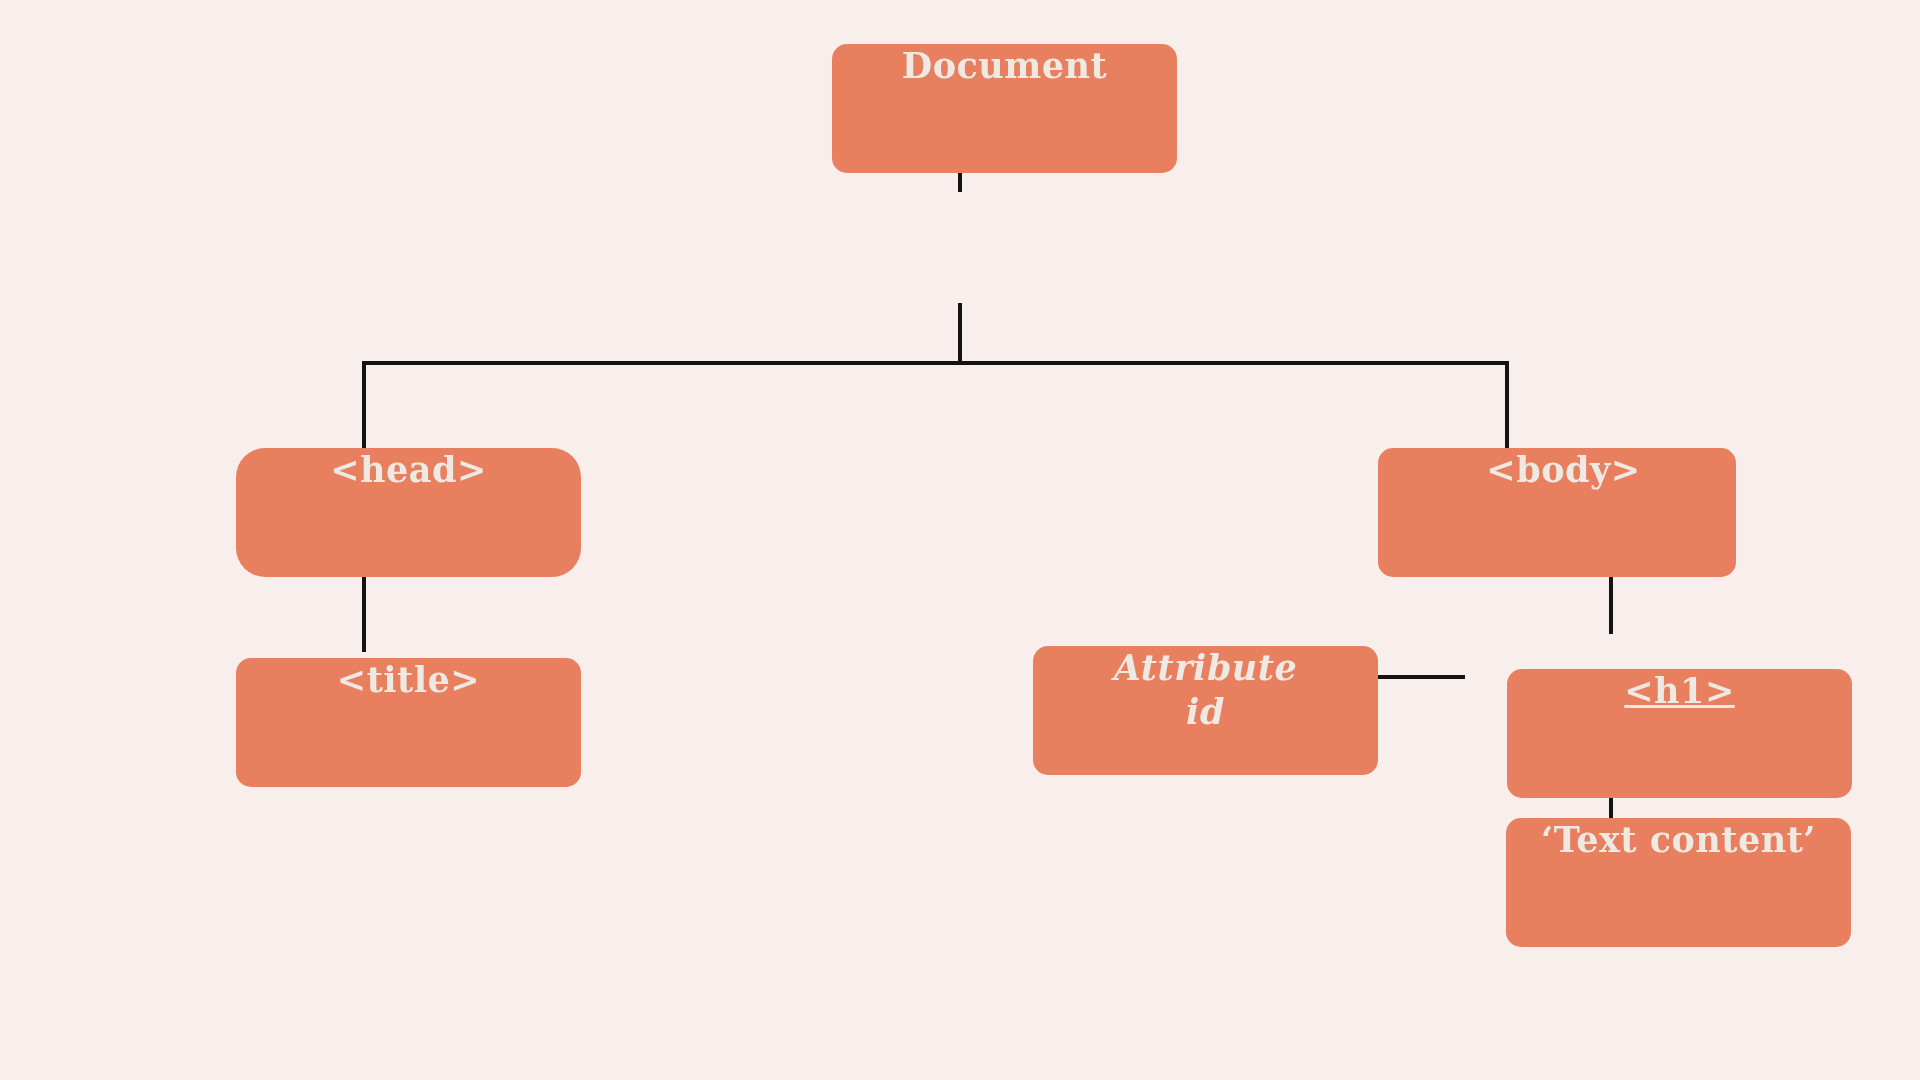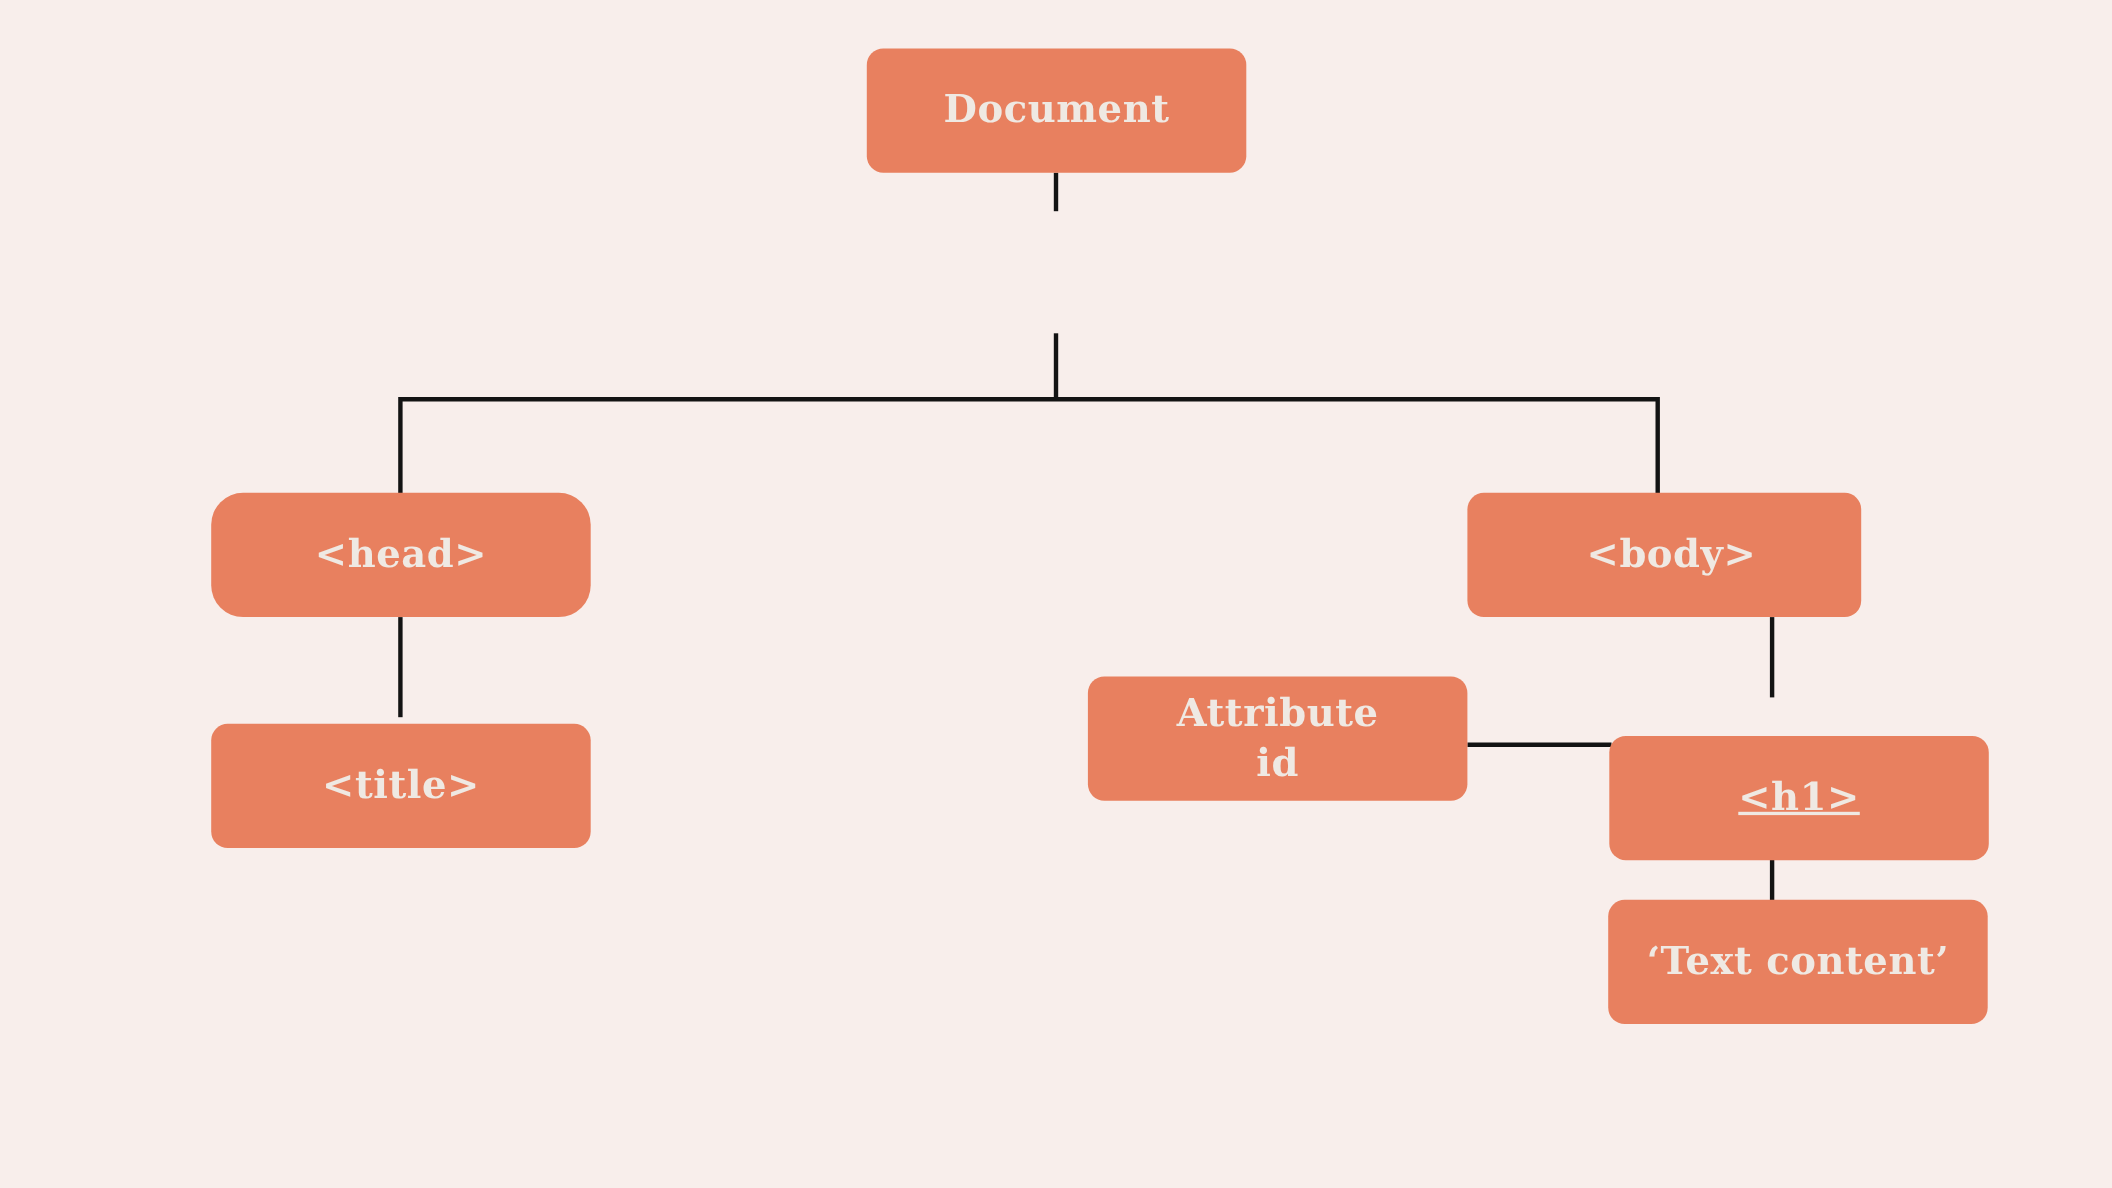--- a/index.html
+++ b/index.html
@@ -14,38 +14,39 @@
     position:relative;
     width:1920px;height:1080px;
     background:var(--background);
     overflow:hidden;
     font-family:"DejaVu Serif","Liberation Serif",serif;
   }
   .connectors{position:absolute;left:0;top:0;width:1920px;height:1080px;}
   .connectors path{stroke:var(--connector);stroke-width:4;fill:none;}
   .node{
     position:absolute;
-    width:345px;height:113px;
+    width:345px;height:129px;
     background:var(--node-fill);
     border-radius:15px;
-    display:flex;align-items:center;justify-content:center;
+    display:flex;align-items:flex-start;justify-content:center;
     text-align:center;
     color:var(--node-text);
     font-weight:bold;
     font-size:35px;
     line-height:1.26;
     white-space:pre-line;
     letter-spacing:0.5px;
+    margin-left:44px;
   }
   .node-document{left:788px;top:44px;}
   .node-root{left:788px;top:190px;}
   .node-head{left:192px;top:448px;border-radius:29px;}
   .node-title{left:192px;top:658px;}
   .node-body{left:1334px;top:448px;padding-left:13px;}
-  .node-attribute{left:989px;top:615px;}
+  .node-attribute{left:989px;top:646px;font-style:italic;}
   .node-h1{left:1463px;top:669px;text-decoration:underline;}
   .node-text-content{left:1462px;top:818px;}
 </style>
 </head>
 <body>
 
 <div class="stage">
 
   <svg class="connectors" viewBox="0 0 1920 1080" xmlns="http://www.w3.org/2000/svg">
     <path d="M960,157 L960,192"></path>

